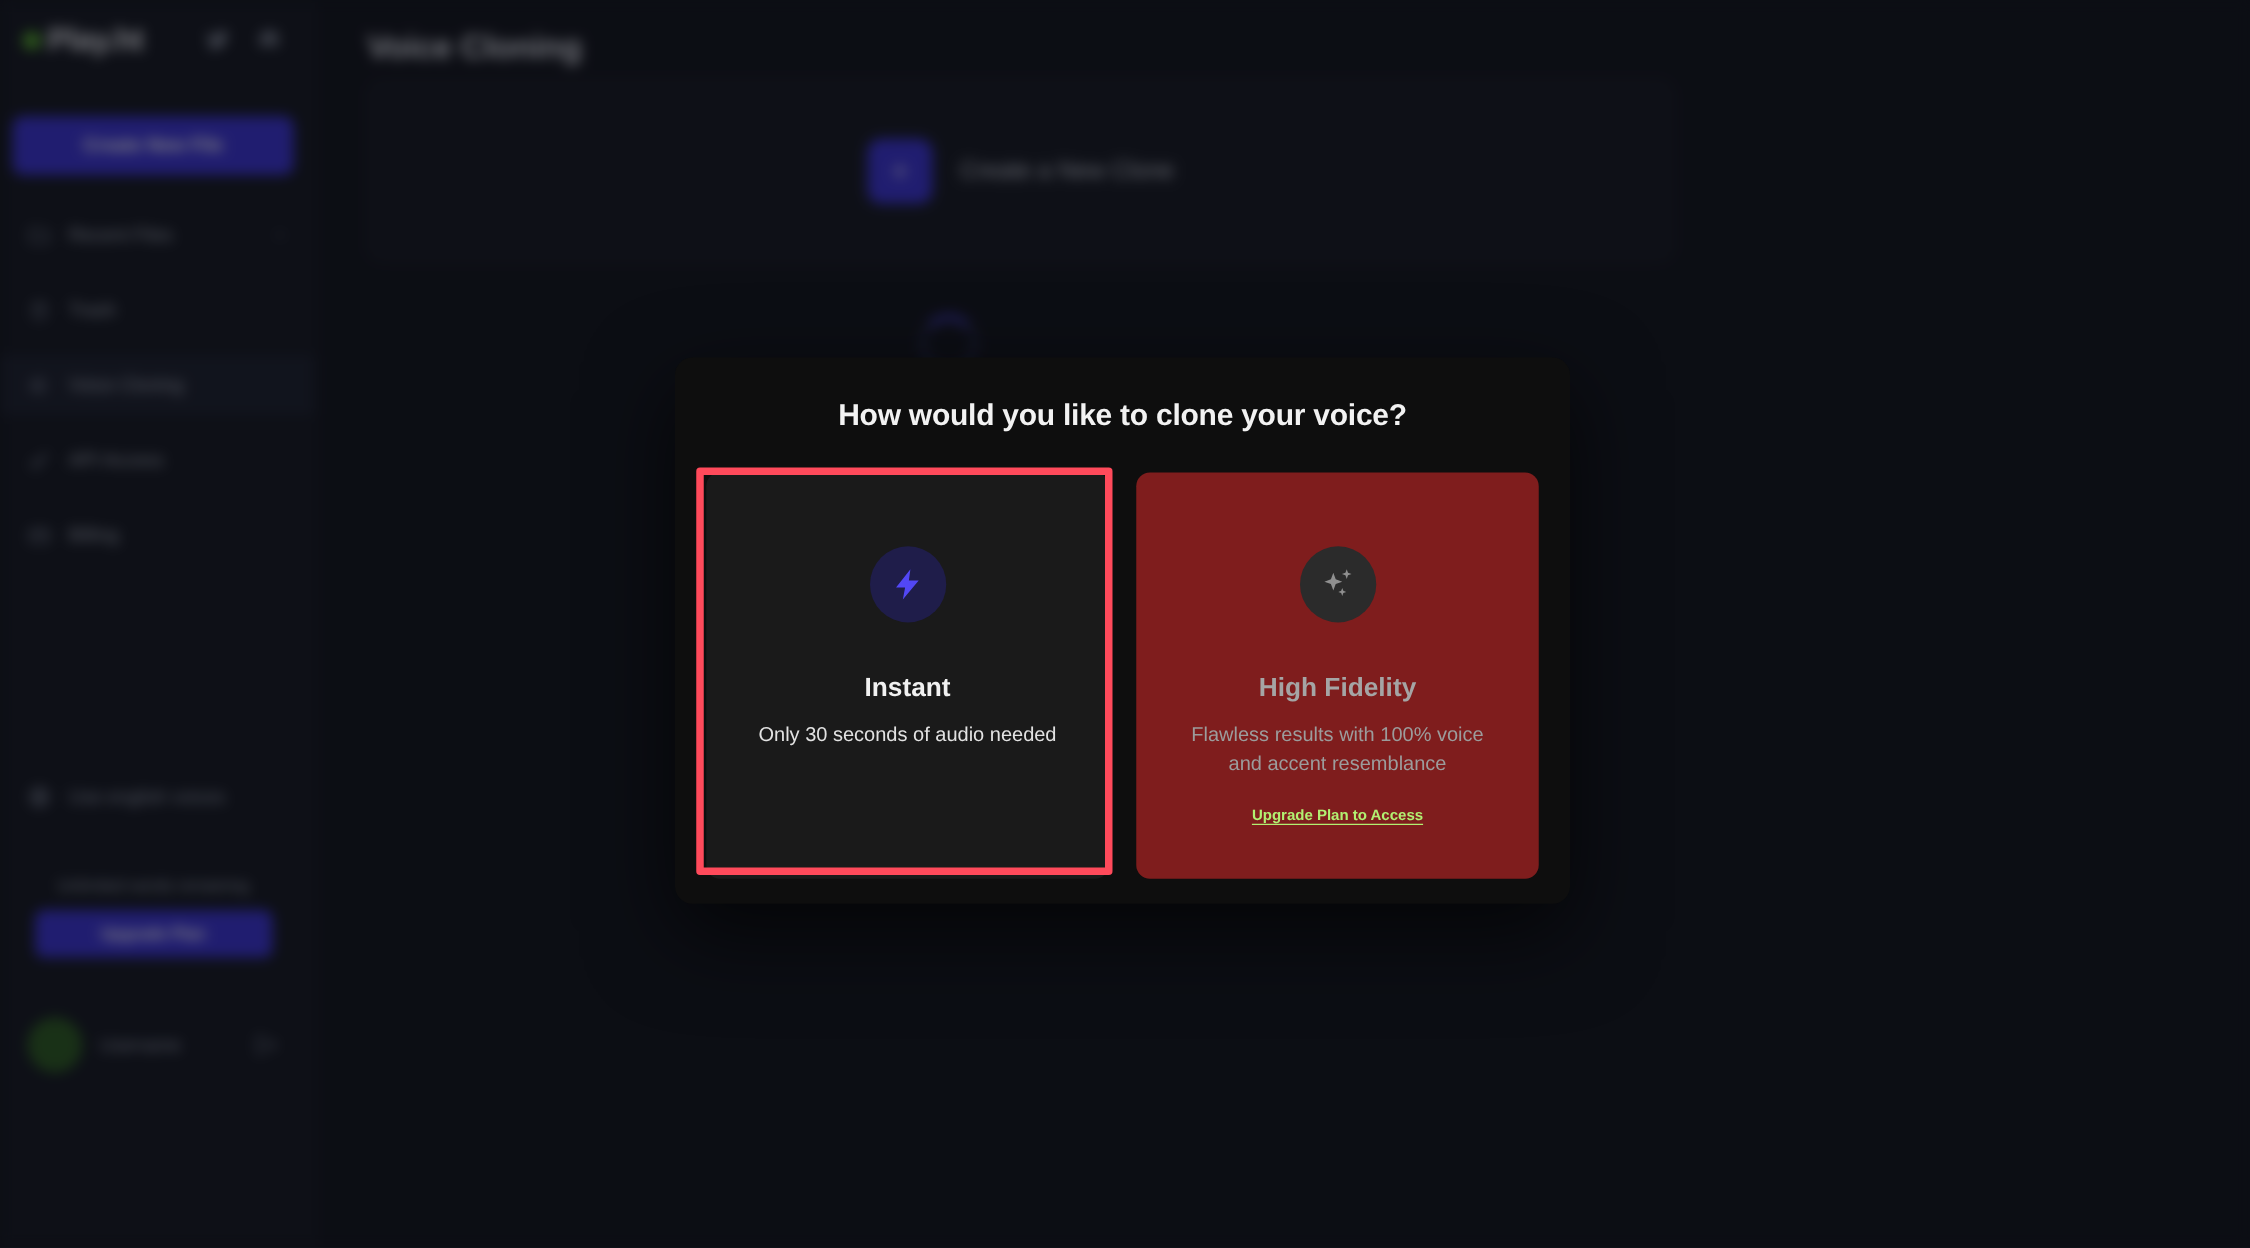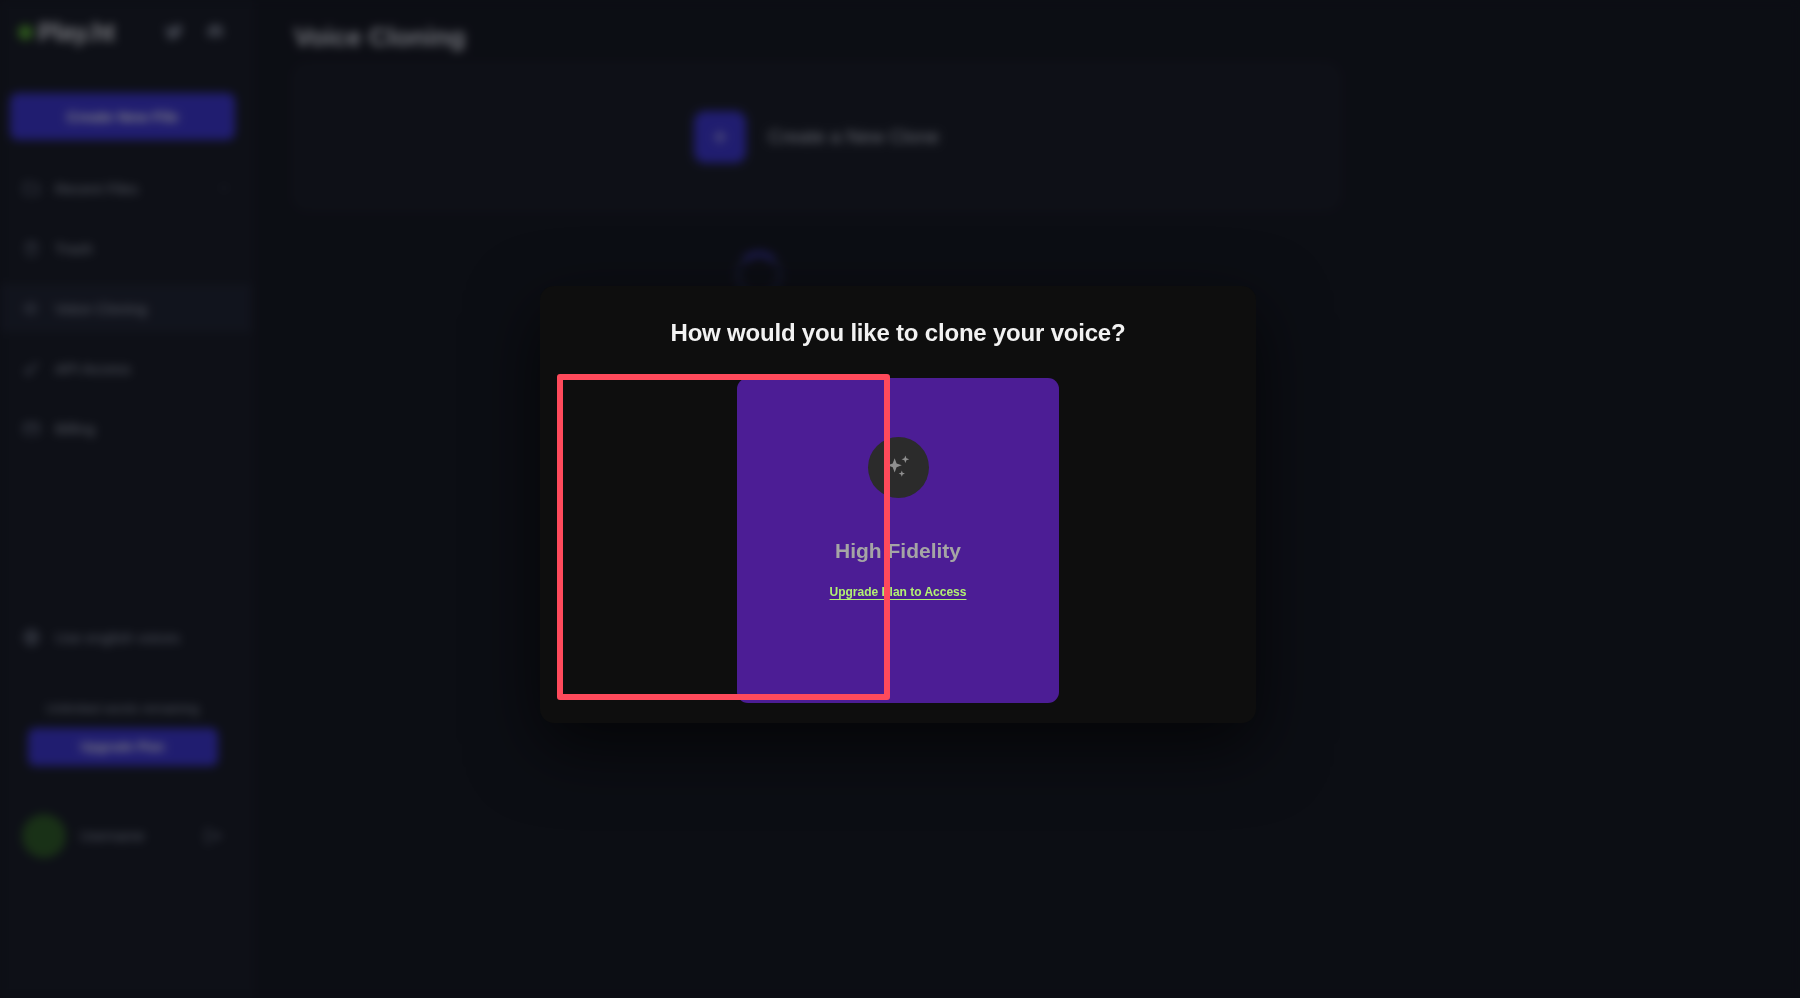--- a/index.html
+++ b/index.html
@@ -135,21 +135,21 @@
     display: flex; justify-content: center; gap: 22px;
     margin-top: 31px;
   }
   .opt-card {
     width: 322px; height: 325px;
     border-radius: 11px;
     display: flex; flex-direction: column; align-items: center;
     position: relative;
   }
   .opt-card.instant { background: #1a1a1a; }
-  .opt-card.fidelity { background: #4c1d95; align-items: center; }
+  .opt-card.fidelity { background: #7f1d1d; align-items: center; }
 
   
   #hl-frame {
     position: absolute;
     left: 557px; top: 374px;
     width: 333px; height: 326px;
     border: 6px solid #ff4a5b;
     border-radius: 3px;
     pointer-events: none;
     z-index: 5;
@@ -294,30 +294,40 @@
 
   </div>
 
   <div id="scrim"></div>
 
   <div id="modal">
     <div class="modal-title">How would you like to clone your voice?</div>
 
     <div class="modal-cards">
 
+      <div class="opt-card instant">
+        <div class="opt-icon-wrap bolt">
+          <svg class="bolt-svg" viewBox="0 0 24 24">
+            <path d="M13.5 2 4 14h6l-1.5 8L19 9.5h-6.5z"></path>
+          </svg>
+        </div>
+        <div class="opt-title on">Instant</div>
+        <div class="opt-desc on">Only 30 seconds of audio needed</div>
+      </div>
 
       <div class="opt-card fidelity">
         <div class="opt-icon-wrap spark">
           <svg class="spark-svg" viewBox="0 0 24 24">
             <path d="M9.2 5.2 10.6 9l3.8 1.4-3.8 1.4-1.4 3.8-1.4-3.8L4 10.4l3.8-1.4z"></path>
             <path d="M17 3.2l.75 2.05L19.8 6l-2.05.75L17 8.8l-.75-2.05L14.2 6l2.05-.75z"></path>
             <path d="M14.4 14.1l.62 1.68 1.68.62-1.68.62-.62 1.68-.62-1.68-1.68-.62 1.68-.62z"></path>
           </svg>
         </div>
         <div class="opt-title off">High Fidelity</div>
+        <div class="opt-desc off">Flawless results with 100% voice and accent resemblance</div>
         <a class="opt-link" href="#">Upgrade Plan to Access</a>
       </div>
 
     </div>
   </div>
 
   <div id="hl-frame"></div>
 
 </div>
 

